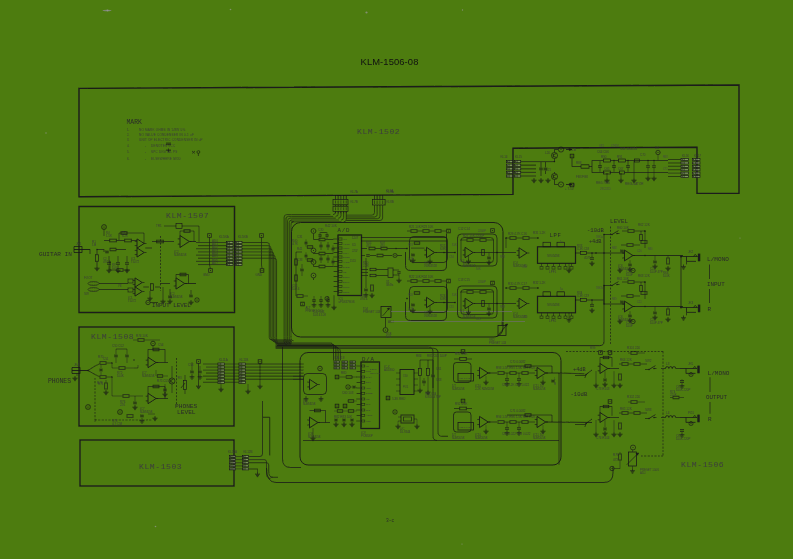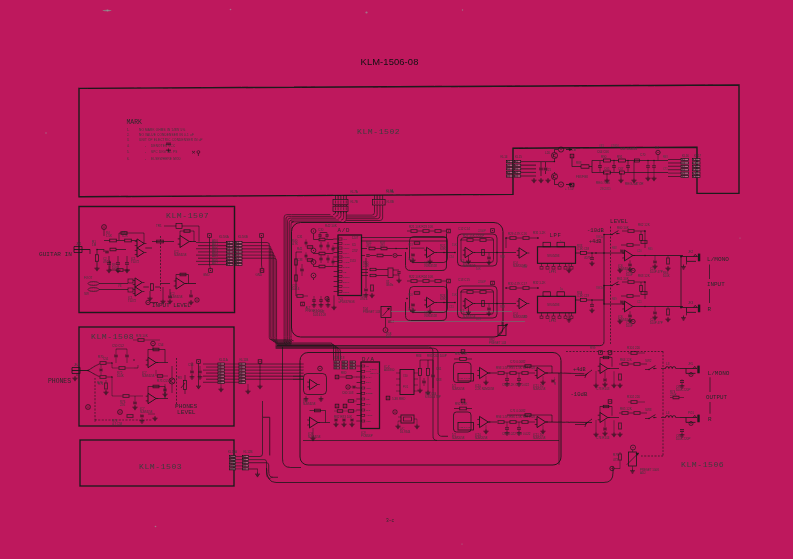--- a/index.html
+++ b/index.html
@@ -1,14 +1,14 @@
 <!DOCTYPE html>
 <html><head><meta charset="utf-8"><style>
 html,body{margin:0;padding:0;background:#ffffff;}
-#sheet{position:relative;width:793px;height:559px;background:#be185d;overflow:hidden;}
+#sheet{position:relative;width:793px;height:559px;background:#4d7c0f;overflow:hidden;}
 </style></head><body>
 <div id="sheet">
 <svg width="793" height="559" viewBox="0 0 793 559">
 
 <text x="389.5" y="65" font-family="Liberation Sans, sans-serif" font-size="9.4" fill="#111" letter-spacing="0.1" text-anchor="middle" font-weight="normal">KLM-1506-08</text>
 <defs>
         <filter id="scan" x="-2%" y="-2%" width="104%" height="104%">
           <feGaussianBlur stdDeviation="0.22"></feGaussianBlur>
         </filter>
       </defs>

